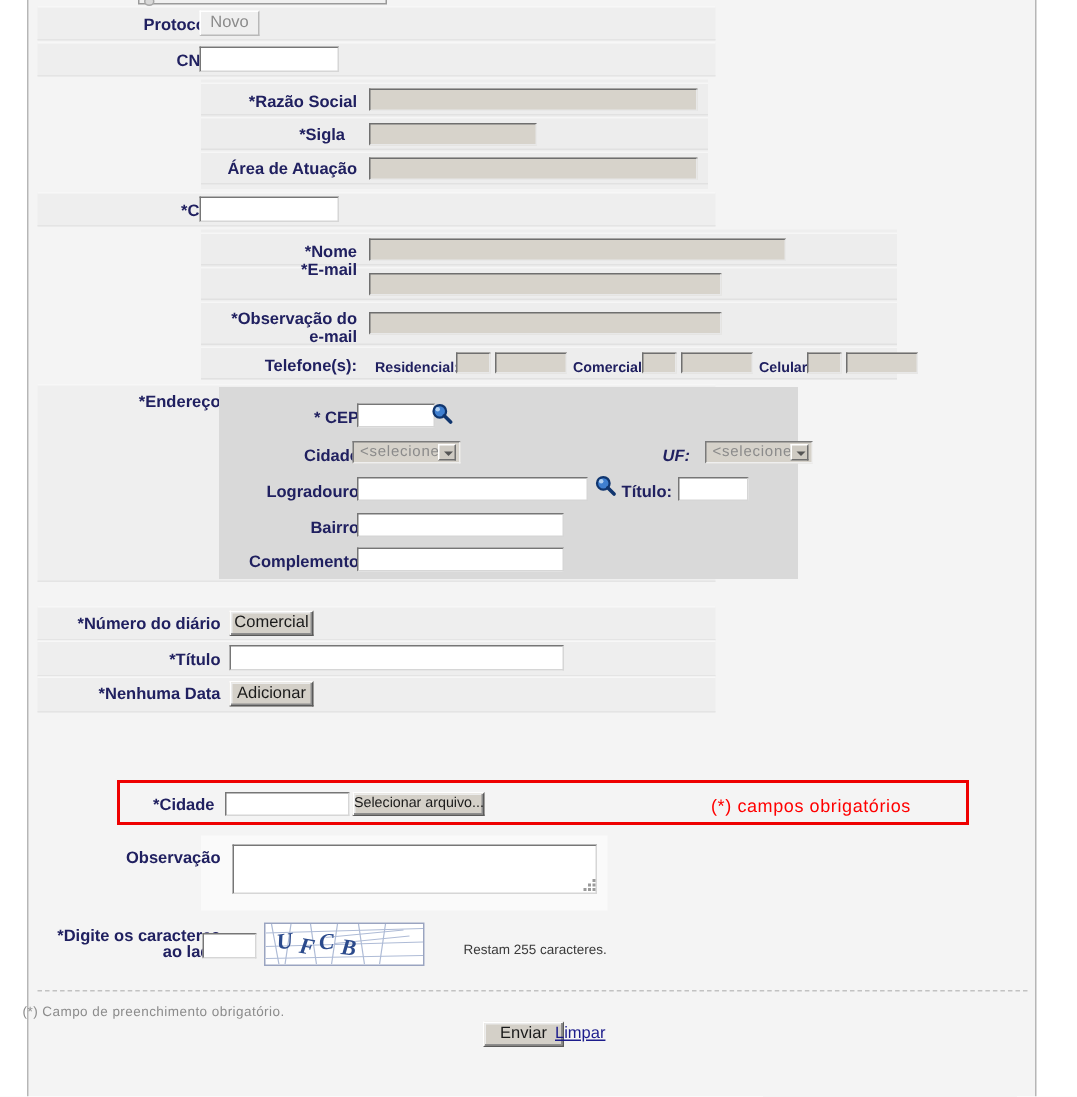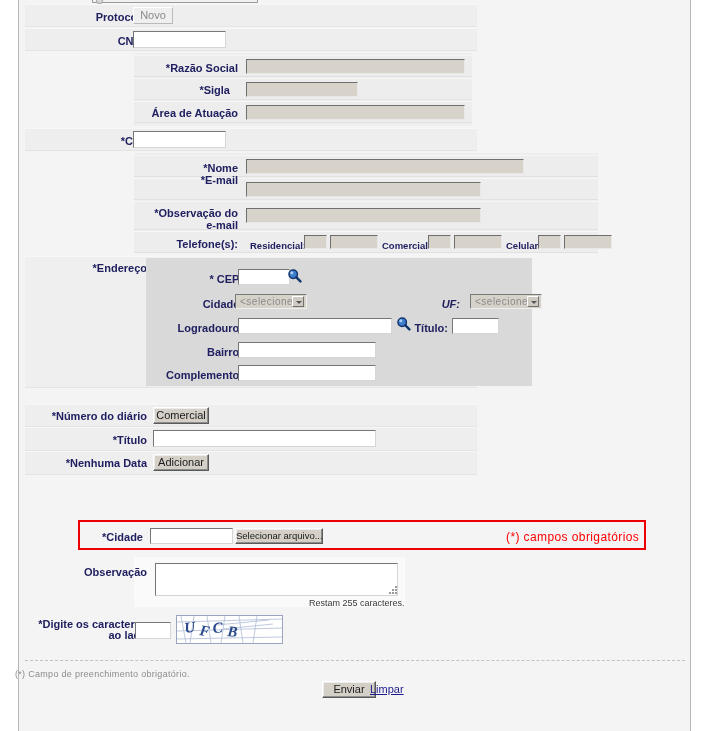--- a/index.html
+++ b/index.html
@@ -333,34 +333,34 @@
     <input class="inp" type="text" style="top: 430px; left: 134px; width: 223px; height: 17px;" value="">
 
     <div class="band" style="top:451px; left:6px; width:452px; height:24px;"></div>
     <div class="lbl" style="top:457px; left:24px; width:104px;">*Nenhuma Data</div>
     <div class="btn" style="top:454px; left:134px; width:56px; height:17px; line-height:15px;">Adicionar</div>
 
     <div class="redbox" style="top:520px; left:59px; width:568px; height:30px;"></div>
     <div class="lbl" style="top:531px; left:66px; width:58px;">*Cidade</div>
     <input class="inp" type="text" style="top: 528px; left: 131px; width: 83px; height: 16px;" value="">
     <div class="btn" style="top:528px; left:216px; width:88px; height:16px; line-height:14px; font-size:9.5px;">Selecionar arquivo...</div>
-    <div class="redtext" style="top:530px; left:455px;margin-left:32px;">(*) campos obrigatórios</div>
+    <div class="redtext" style="top:530px; left:455px;">(*) campos obrigatórios</div>
 
     <div class="panel panel-white" style="top:557px; left:115px; width:271px; height:50px; background:#fafafa;"></div>
     <div class="lbl" style="top:566px; left:40px; width:88px;">Observação</div>
     <textarea class="txtarea" style="top: 563px; left: 136px; width: 243px; height: 33px;" placeholder=""></textarea>
     <span class="grip" style="top:586px; left:370px;">
       <i style="left:6px;top:0"></i>
         <i style="left:3px;top:3px"></i>
         <i style="left:6px;top:3px"></i>
       <i style="left:0;top:6px"></i>
         <i style="left:3px;top:6px"></i>
         <i style="left:6px;top:6px"></i>
     </span>
-    <div class="hint" style="top:598px; left:290px;">Restam 255 caracteres.</div>
+    <div class="hint" style="top:628px; left:290px;">Restam 255 caracteres.</div>
 
     <div class="lbl" style="top:618px; left:14px; width:114px;">*Digite os caracteres</div>
     <div class="lbl" style="top:629px; left:14px; width:114px;">ao lado</div>
     <input class="inp" type="text" style="top: 622px; left: 116px; width: 36px; height: 17px;" value="">
 
     <div class="captcha" style="top:615px; left:157px; width:107px; height:29px;">
       <svg width="105" height="27" viewBox="0 0 105 27">
         <g stroke="#aebbd6" stroke-width="0.8" fill="none">
           <line x1="4" y1="0" x2="9" y2="27"></line>
           <line x1="17" y1="0" x2="13" y2="27"></line>

